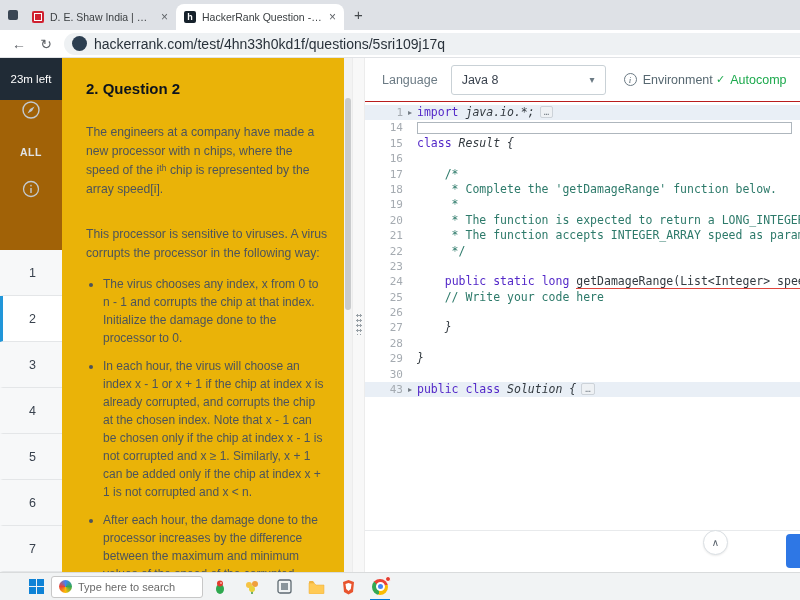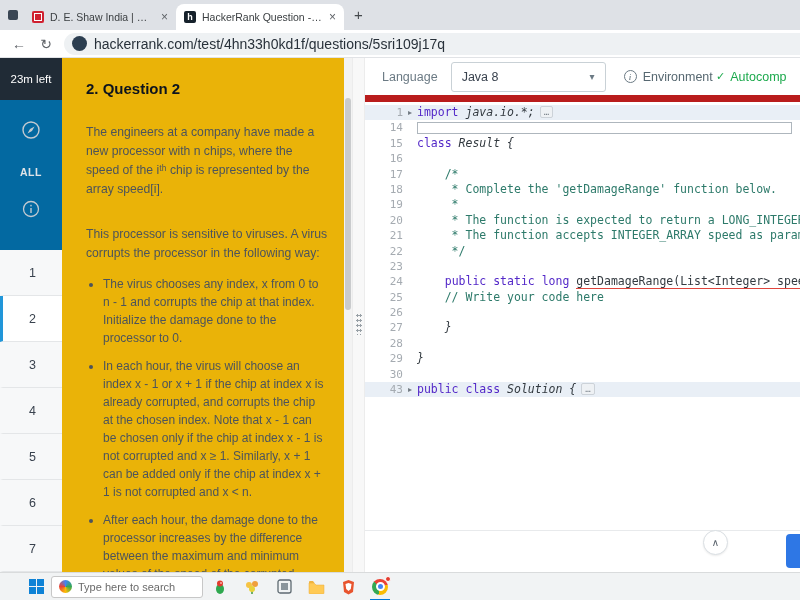--- a/index.html
+++ b/index.html
@@ -21,42 +21,42 @@
 
   .navbar { height:28px; background:#fff; display:flex; align-items:center; padding-left:10px; gap:9px; border-bottom:1px solid #e1e3e6; flex:none; }
   .nav-btn { color:#5f6368; font-size:14px; width:18px; text-align:center; cursor:pointer; }
   .addressbar { flex:1; height:22px; background:#eef1f3; border-radius:11px; display:flex; align-items:center; padding:0 8px; gap:7px; margin-right:-10px; }
   .site-icon { width:15px; height:15px; border-radius:50%; background:#2c3e50; flex:none; }
   .url { font-size:14px; color:#28313a; white-space:nowrap; }
 
   
   .content { flex:1; display:flex; min-height:0; }
 
-  .rail { width:62px; background:#0369a1; display:flex; flex-direction:column; flex:none; }
+  .rail { width:62px; background:#a16207; display:flex; flex-direction:column; flex:none; }
   .timer { height:42px; background:#202b36; color:#fff; font-size:11.5px; display:flex; align-items:center; justify-content:center; flex:none; }
-  .rail-icons { height:150px; display:flex; flex-direction:column; align-items:center; padding-top:20px; gap:22px; flex:none; }
+  .rail-icons { height:150px; display:flex; flex-direction:column; align-items:center; gap:22px; flex:none; }
   .rail-all { color:#dfe3e7; font-size:10.5px; letter-spacing:.5px; font-weight:bold; }
   .qlist { flex:1; background:#f4f5f6; display:flex; flex-direction:column; }
   .q-item { flex:1; display:flex; align-items:center; justify-content:center; font-size:12.5px; color:#39424e; border-bottom:1px solid #e4e6e8; border-left:3px solid transparent; background:#f7f8f9; cursor:pointer; }
   .q-item.active { background:#fff; border-left-color:#2196d9; }
 
   .qpanel { width:290px; background:#eab308; padding:22px 24px 12px 24px; position:relative; flex:none; color:#4d545b; overflow:hidden; }
   .qpanel h2 { font-size:15px; color:#0d141e; margin-bottom:20px; }
   .qpanel p { font-size:12.2px; line-height:1.55; margin-bottom:13px;margin-top:26px; }
   .qpanel ul { margin:0 0 12px 17px; }
   .qpanel li { font-size:12px; line-height:1.5; margin-bottom:10px; }
   .q-scrollbar { position:absolute; top:0; right:0; bottom:0; width:8px; background:#f3f3f3; }
   .q-scrollbar .thumb { position:absolute; top:40px; left:1px; width:6px; height:212px; background:#c9cbcd; border-radius:3px; }
 
   .gutterbar { width:13px; background:#f8f8f8; border-left:1px solid #ececec; border-right:1px solid #ececec; position:relative; flex:none; cursor:col-resize; }
   .dots { position:absolute; top:255px; left:3px; width:6px; height:22px;
           background-image:radial-gradient(circle,#98a0a6 1px,transparent 1.3px); background-size:3px 5px; }
 
   .editor { flex:1; display:flex; flex-direction:column; min-width:0; background:#fff; }
-  .editor-top { height:44px; border-bottom:7px solid #b91c1c; display:flex; align-items:center; padding-left:17px; flex:none; overflow:hidden;text-align:right; }
+  .editor-top { height:44px; border-bottom:1px solid #b91c1c; display:flex; align-items:center; padding-left:17px; flex:none; overflow:hidden;text-align:right; }
   .lang-label { font-size:12.5px; color:#6b7a84; }
   .lang-select { width:155px; height:30px; border:1px solid #c9d1d6; border-radius:3px; margin-left:13px; display:flex; align-items:center; justify-content:space-between; padding:0 10px; font-size:12.5px; color:#39424e; background:#fff; cursor:pointer; flex:none; }
   .chev { color:#6b7a84; font-size:10px; }
   .env { display:flex; align-items:center; gap:6px; margin-left:18px; color:#576871; font-size:12.5px; cursor:pointer; }
   .info-i { width:13px; height:13px; border:1px solid #6b7a84; border-radius:50%; font-size:9px; display:flex; align-items:center; justify-content:center; font-style:italic; font-family:"Liberation Serif",serif; flex:none; }
   .autoc { margin-left:auto; display:flex; align-items:center; gap:5px; color:#1ba94c; font-size:12.5px; white-space:nowrap; width:84px; overflow:hidden; flex:none; }
   .check { font-size:11px; }
 
   .code-area { flex:1; overflow:hidden; padding-top:3px; font-family:"DejaVu Sans Mono","Liberation Mono",monospace; font-size:11.5px; }
   .code-row { display:flex; height:15.4px; line-height:15.4px; white-space:pre; }

